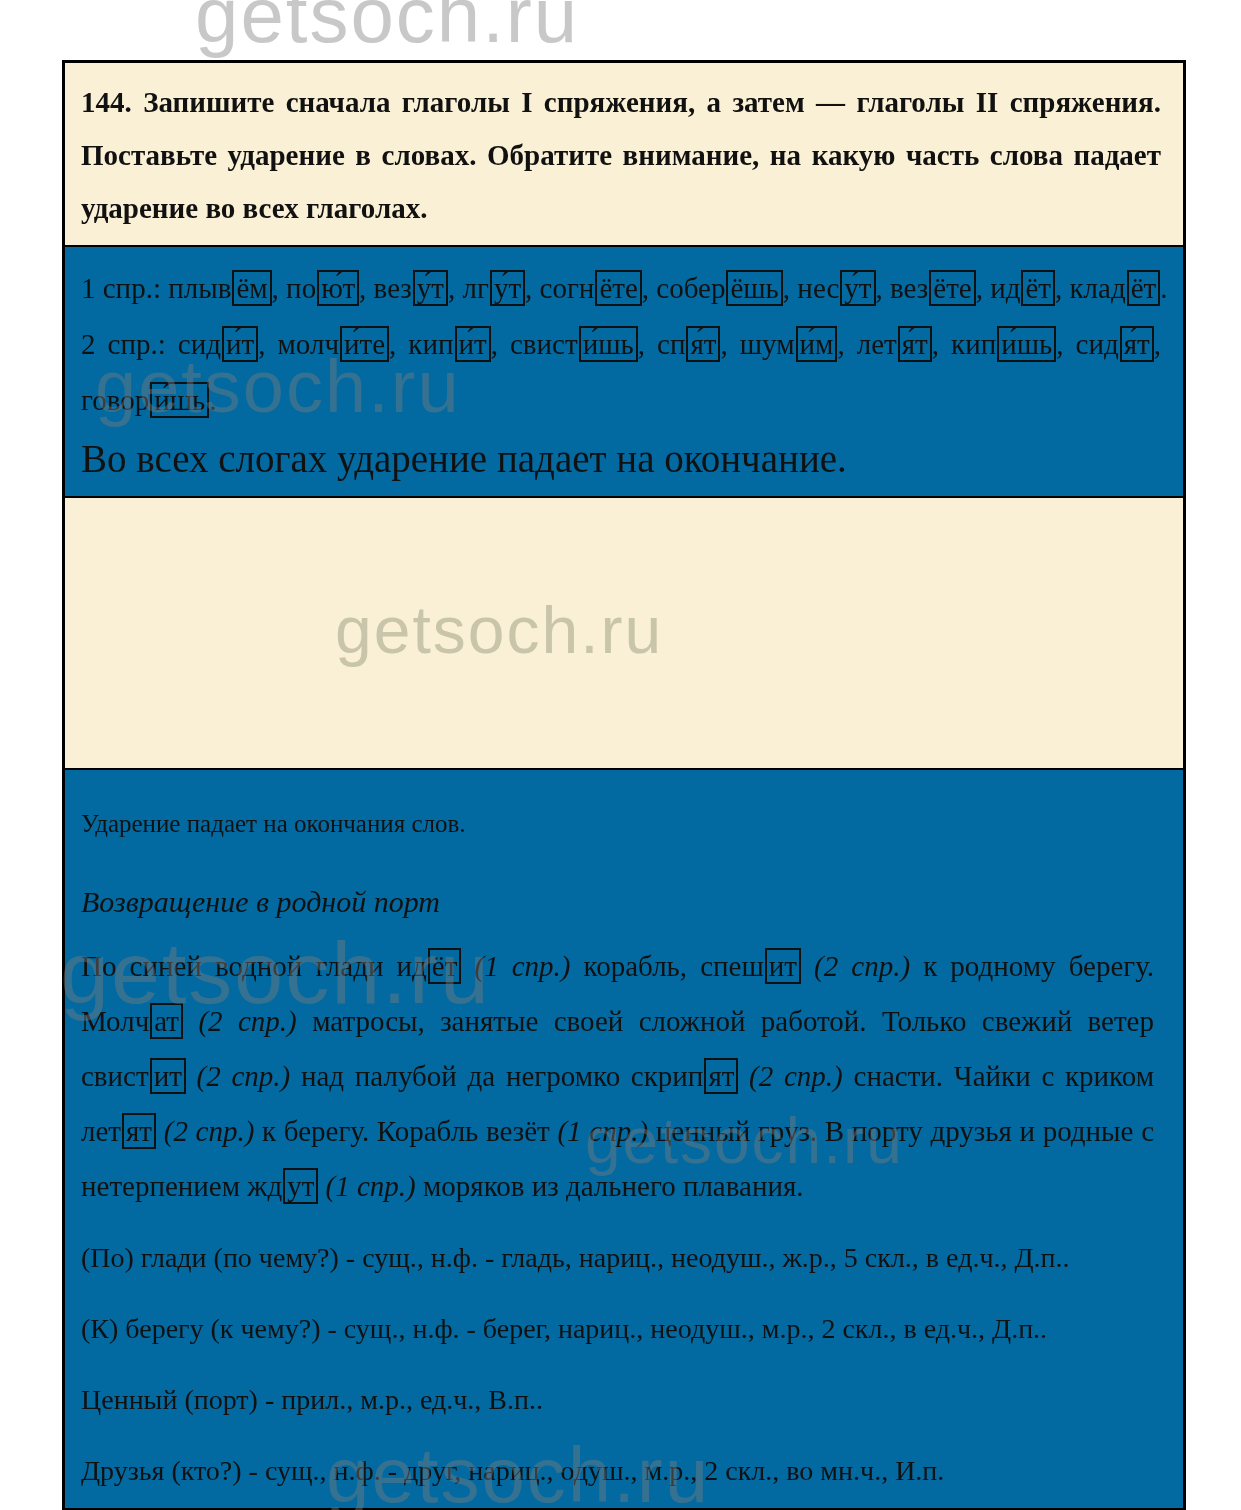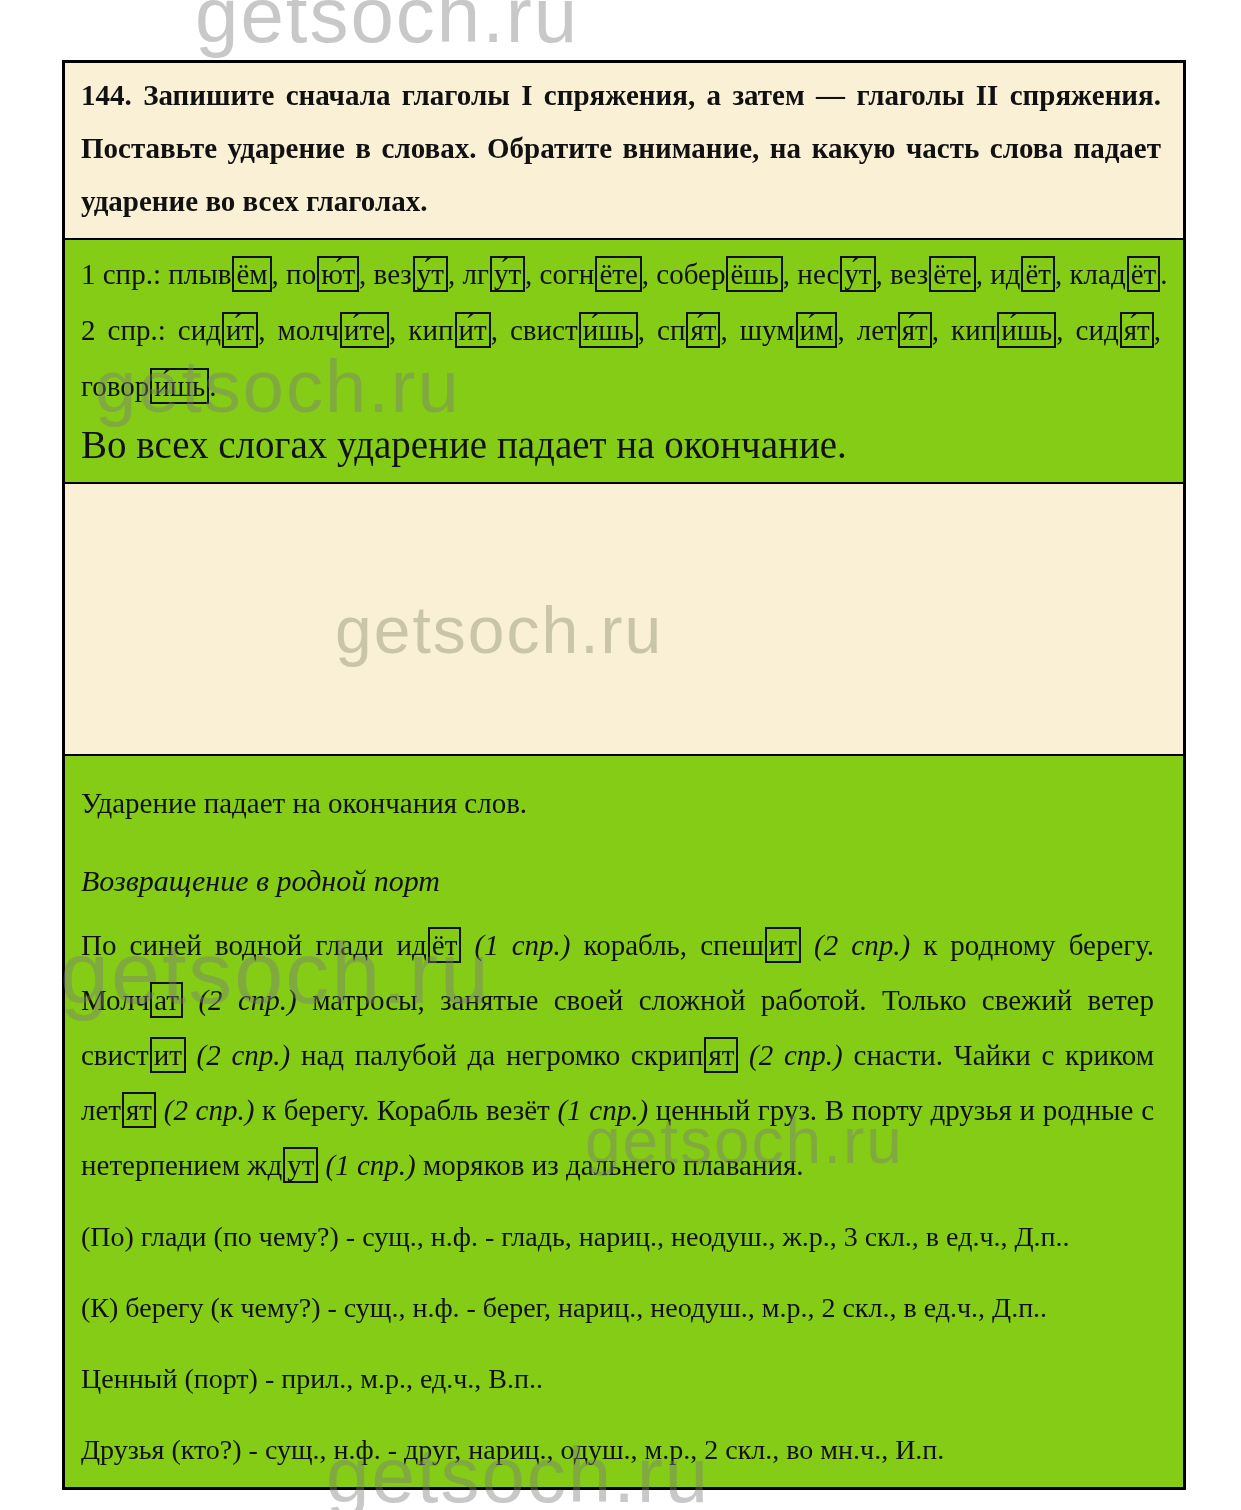--- a/index.html
+++ b/index.html
@@ -2,37 +2,37 @@
 <html><head>
 <meta charset="utf-8">
 <style>
   html,body{margin:0;padding:0;background:#ffffff;width:1241px;height:1510px;position:relative;overflow:hidden;}
   body{font-family:"Liberation Serif","DejaVu Serif",serif;color:#111;}
 
   .solution-table{
     position:absolute;left:62px;top:60px;width:1124px;box-sizing:border-box;
     border:3px solid #000;z-index:1;background:#fff;
   }
-  .row{box-sizing:border-box;padding:6px 22px 10px 16px;}
+  .row{box-sizing:border-box;padding:13px 22px 10px 16px;}
   .row.task{background:#faf0d5;border-bottom:2px solid #000;font-weight:bold;}
-  .row.answer{background:#84cc16;font-family:Liberation Serif, serif;}
+  .row.answer{background:#0369a1;font-family:Liberation Serif, serif;}
   .row.answer.mid{border-bottom:2px solid #000;}
 
   .task p{margin:0;font-size:29px;line-height:53px;text-align:justify;}
   .r1{min-height:174px;}
   .r2{min-height:244px;}
   .r3{min-height:272px;}
   .r4{min-height:685px;}
 
   .word-line{font-size:29px;line-height:56px;text-align:justify;text-align-last:justify;white-space:nowrap;}
   .word-line.last{text-align:center;text-align-last:left;}
   .ending{border:2px solid #111;padding:0 2px;margin-left:1px;}
   .note-line{font-size:39px;line-height:54px;margin-top:4px;}
 
-  .note-145{font-size:29px;line-height:54px;margin:14px 0 0 0;}
+  .note-145{font-size:25px;line-height:54px;margin:14px 0 0 0;}
   .story-title{font-size:30px;font-style:italic;text-align:left;margin:24px 0 10px 0;line-height:54px;}
   .story{font-size:29px;line-height:55px;text-align:justify;margin:6px 7px 0 0;}
   .story .it{font-style:italic;}
   .morph{font-size:28px;line-height:54px;margin-top:17px;}
 
   .watermark{
     position:absolute;z-index:5;font-family:"Liberation Sans","DejaVu Sans",sans-serif;
     color:rgba(125,125,125,0.42);white-space:nowrap;pointer-events:none;letter-spacing:2px;
   }
   .wm-top{left:195px;top:-30px;font-size:78px;}
@@ -58,21 +58,21 @@
     <div class="note-line">Во всех слогах ударение падает на окончание.</div>
   </div>
 
   <div class="row task r3">
   </div>
 
   <div class="row answer r4">
     <div class="note-145">Ударение падает на окончания слов.</div>
     <div class="story-title">Возвращение в родной порт</div>
     <p class="story" id="story-145"><span>По синей водной глади ид</span><span class="ending">ёт</span><span class="it"> (1 спр.) </span><span>корабль, спеш</span><span class="ending">ит</span><span class="it"> (2 спр.) </span><span>к родному берегу. Молч</span><span class="ending">ат</span><span class="it"> (2 спр.) </span><span>матросы, занятые своей сложной работой. Только свежий ветер свист</span><span class="ending">ит</span><span class="it"> (2 спр.) </span><span>над палубой да негромко скрип</span><span class="ending">ят</span><span class="it"> (2 спр.) </span><span>снасти. Чайки с криком лет</span><span class="ending">ят</span><span class="it"> (2 спр.) </span><span>к берегу. Корабль везёт </span><span class="it">(1 спр.) </span><span>ценный груз. В порту друзья и родные с нетерпением жд</span><span class="ending">ут</span><span class="it"> (1 спр.) </span><span>моряков из дальнего плавания.</span></p>
-    <div class="morph">(По) глади (по чему?) - сущ., н.ф. - гладь, нариц., неодуш., ж.р., 3 скл., в ед.ч., Д.п..</div>
+    <div class="morph">(По) глади (по чему?) - сущ., н.ф. - гладь, нариц., неодуш., ж.р., 5 скл., в ед.ч., Д.п..</div>
     <div class="morph">(К) берегу (к чему?) - сущ., н.ф. - берег, нариц., неодуш., м.р., 2 скл., в ед.ч., Д.п..</div>
     <div class="morph">Ценный (порт) - прил., м.р., ед.ч., В.п..</div>
     <div class="morph">Друзья (кто?) - сущ., н.ф. - друг, нариц., одуш., м.р., 2 скл., во мн.ч., И.п.</div>
   </div>
 
 </div>
 
 <div class="watermark wm-top">getsoch.ru</div>
 <div class="watermark wm-a">getsoch.ru</div>
 <div class="watermark wm-b">getsoch.ru</div>

